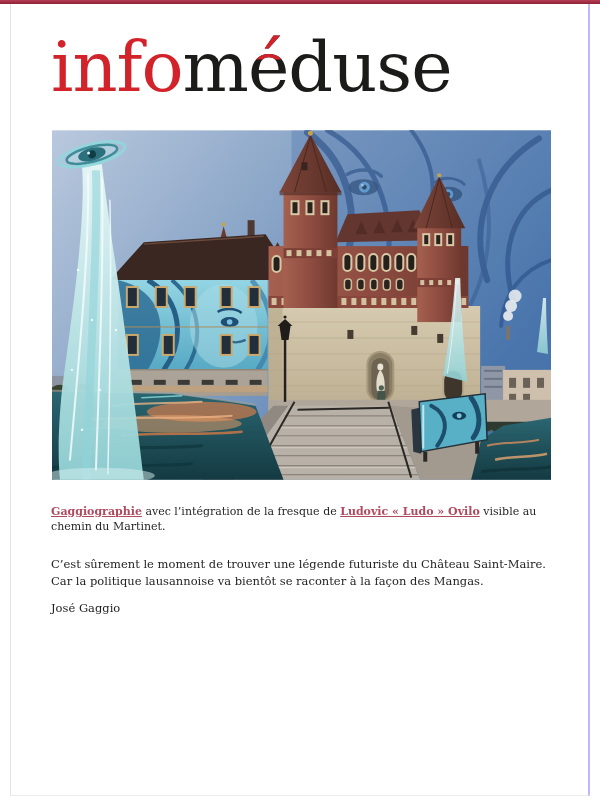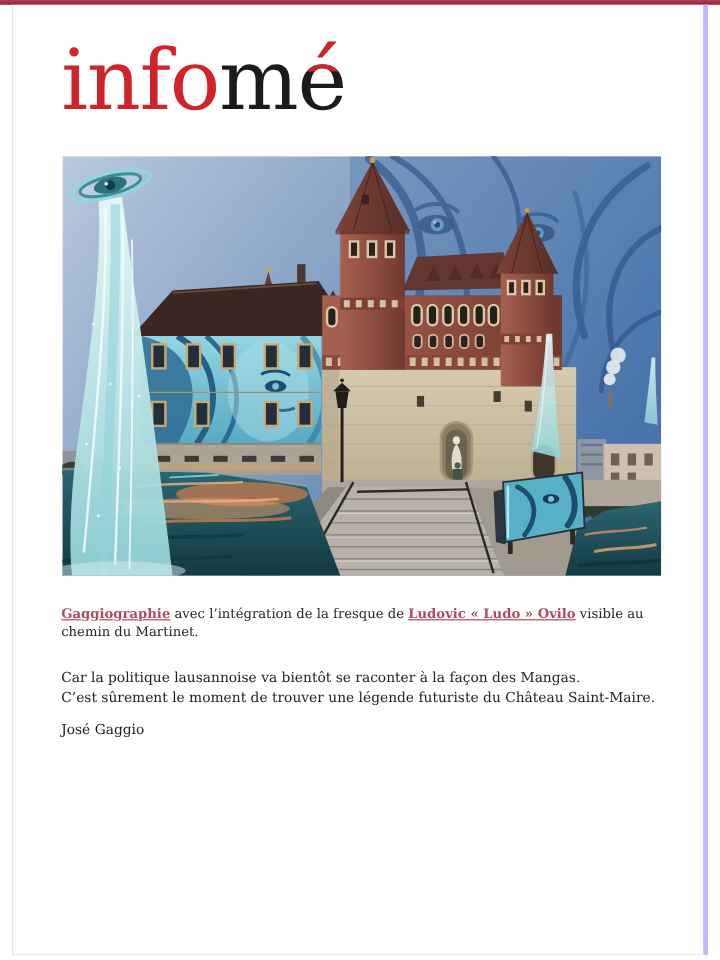--- a/index.html
+++ b/index.html
@@ -3,21 +3,21 @@
 <meta charset="utf-8">
 <style>
   html,body{margin:0;padding:0;background:#ffffff;}
   body{width:600px;height:800px;position:relative;overflow:hidden;
        font-family:"DejaVu Serif", serif;color:var(--text_dark,#232323);}
 
   .topbar{position:absolute;left:0;top:0;width:600px;height:4px;
           background:linear-gradient(to bottom,var(--bar_red_light,#b43e55),var(--bar_red_dark,#8e2136));}
 
   .frame{position:absolute;left:10px;right:10px;top:4px;bottom:4px;
-         border-left:1px solid #e4e4e4;border-right:4px solid #c4b5fd;border-bottom:1px solid #ececec;
+         border-left:1px solid #e4e4e4;border-right:2px solid #c4b5fd;border-bottom:1px solid #ececec;
          background:#ffffff;}
 
   .content{padding:0 38px 0 40px;}
 
   
   .masthead{margin-top:26px;}
   .logo{font-size:70px;line-height:74px;letter-spacing:-1px;white-space:nowrap;}
   .logo .red{color:var(--accent_red,#d2232a);}
   .logo .black{color:#1b1b19;}
   .acc-wrap{position:relative;display:inline-block;color:#1b1b19;}
@@ -39,21 +39,21 @@
 </head>
 <body>
 
 <div class="topbar"></div>
 
 <div class="frame">
   <div class="content">
 
     <header class="masthead">
       <div class="logo">
-        <span class="red">info</span><span class="black">m</span><span class="acc-wrap"><span>é</span><span class="acc-red" aria-hidden="true">é</span></span>
+        <span class="red">info</span><span class="black">m</span><span class="acc-wrap"><span>é</span><span class="acc-red" aria-hidden="true">é</span></span><span class="black">duse</span>
       </div>
     </header>
 
     <figure>
       <svg viewBox="0 0 500 350" width="499" height="350" xmlns="http://www.w3.org/2000/svg">
         <defs>
           <linearGradient id="skyG" x1="0" y1="0" x2="1" y2="0.55">
             <stop offset="0" stop-color="#b9c8dd"></stop>
               <stop offset="0.45" stop-color="#87a3c6"></stop>
               <stop offset="1" stop-color="#4d79ae"></stop>
@@ -445,20 +445,20 @@
             <circle cx="37" cy="22" r="1.5" fill="#dff6f6"></circle>
           </g>
           <ellipse cx="48" cy="346" rx="55" ry="8" fill="#d8f0f0" opacity="0.5"></ellipse>
         </g>
       </svg>
     </figure>
 
     <div class="caption"><a class="cap-link">Gaggiographie</a><span> avec l’intégration de la fresque de </span><a class="cap-link">Ludovic « Ludo » Ovilo</a><span> visible au chemin du Martinet.</span></div>
 
     <p class="bodytext">
+      <span class="bline">C’est sûrement le moment de trouver une légende futuriste du Château Saint-Maire.</span>
       <span class="bline">Car la politique lausannoise va bientôt se raconter à la façon des Mangas.</span>
-      <span class="bline">C’est sûrement le moment de trouver une légende futuriste du Château Saint-Maire.</span>
     </p>
 
     <div class="author">José Gaggio</div>
 
   </div>
 </div>
 
 </body></html>

